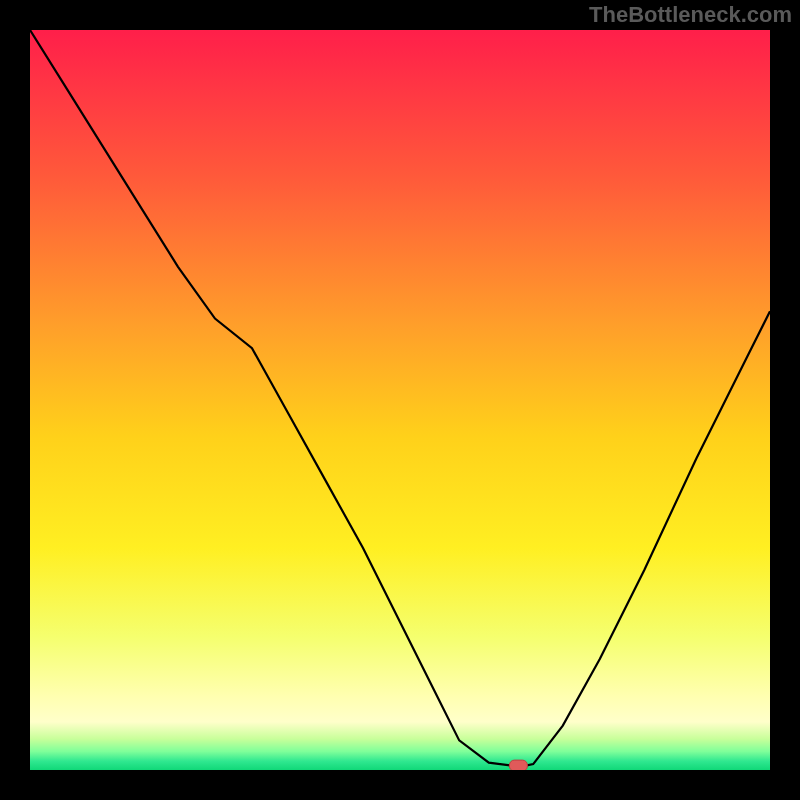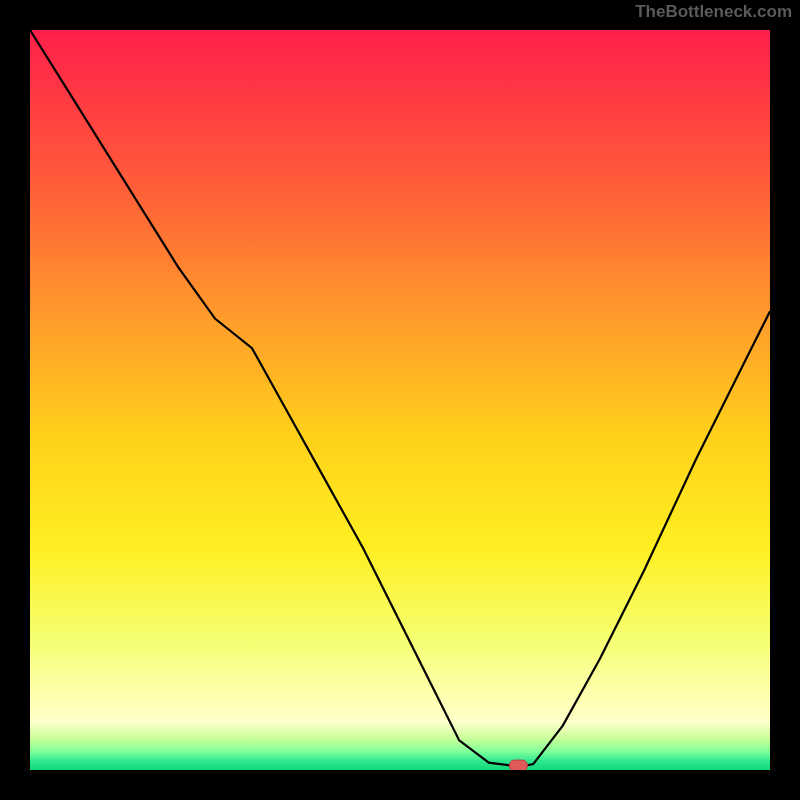--- a/index.html
+++ b/index.html
@@ -9,21 +9,21 @@
     height: 800px;
     background: #000;
     font-family: Arial, Helvetica, sans-serif;
     overflow: hidden;
   }
   .watermark {
     position: absolute;
     top: 2px;
     right: 8px;
     color: #5a5a5a;
-    font-size: 17px;
+    font-size: 22px;
     font-weight: bold;
     z-index: 10;
   }
   .plot-wrap {
     position: absolute;
     left: 30px;
     top: 30px;
     width: 740px;
     height: 740px;
     

